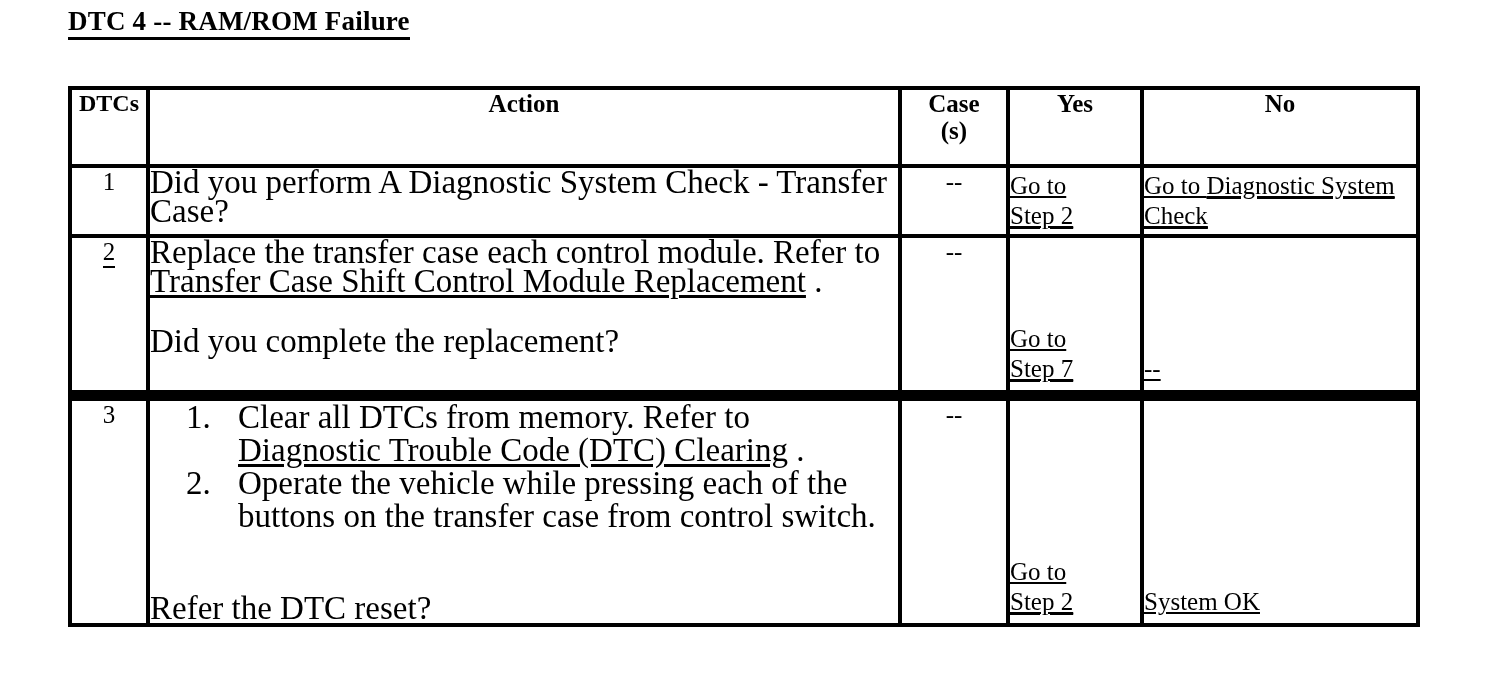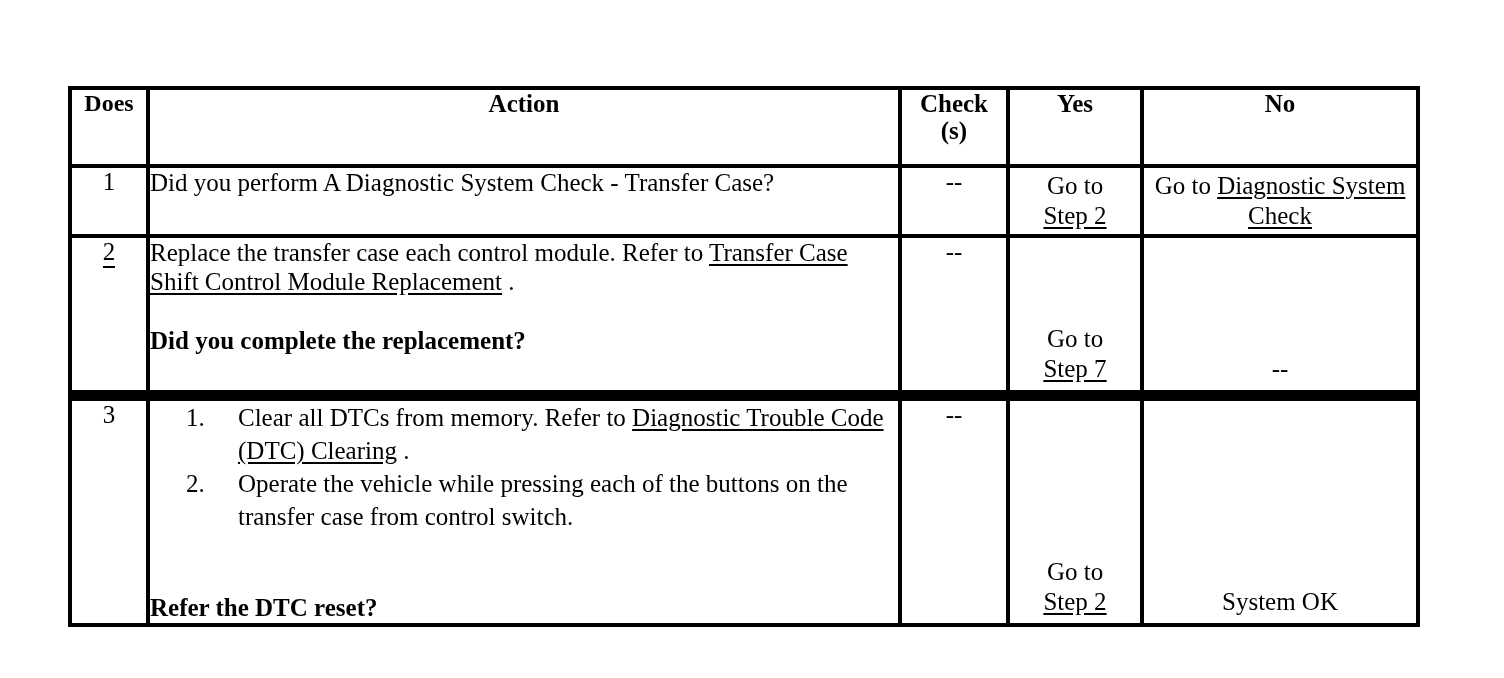--- a/index.html
+++ b/index.html
@@ -79,34 +79,34 @@
   
   .step-cell {
     text-align: center;
     vertical-align: middle;
     font-size: 25px;
     padding: 2px 0;
   }
   .step-cell .u { border-bottom: 2px solid #000; padding-bottom: 1px; }
 
   .action-cell {
-    font-size: 25px;
+    font-size: 33px;
     line-height: 29px;
     padding: 1px 4px 2px 4px;
     vertical-align: top;
   }
   .value-cell {
     text-align: center;
     font-size: 25px;
     vertical-align: middle;
   }
   .yn-cell {
-    text-align: center;
     font-size: 25px;
     line-height: 30px;
+    text-decoration: underline;
   }
   .yn-cell.mid    { vertical-align: middle; }
   .yn-cell.bottom { vertical-align: bottom; padding-bottom: 6px; }
 
   
   .row1 td { height: 66px; }
   .row2 td { height: 146px; }
   .row3 td { height: 208px; }
 
   
@@ -131,42 +131,43 @@
     line-height: 33px;
   }
   ol.steps > li > .marker {
     position: absolute;
     left: 36px;
     top: 0;
     width: 34px;
     text-align: left;
   }
   .blank-line { height: 30px; }
-  .tail-line  { line-height: 30px; font-weight: bold; }
+  .tail-line  { line-height: 30px; }
 </style>
 </head>
 <body>
 
 <div id="page">
 
+  <div class="doc-title">DTC 4 -- RAM/ROM Failure</div>
 
   <table class="proc-table">
     <colgroup>
       <col class="col-step">
       <col class="col-action">
       <col class="col-value">
       <col class="col-yes">
       <col class="col-no">
     </colgroup>
     <thead>
       <tr>
-        <th class="hdr-cell step">Does</th>
+        <th class="hdr-cell step">DTCs</th>
         <th class="hdr-cell action">Action</th>
         <th class="hdr-cell">
-          <div>Check</div>
+          <div>Case</div>
           <div>(s)</div>
         </th>
         <th class="hdr-cell">Yes</th>
         <th class="hdr-cell">No</th>
       </tr>
     </thead>
     <tbody>
 
       <tr class="row1">
         <td class="step-cell">

